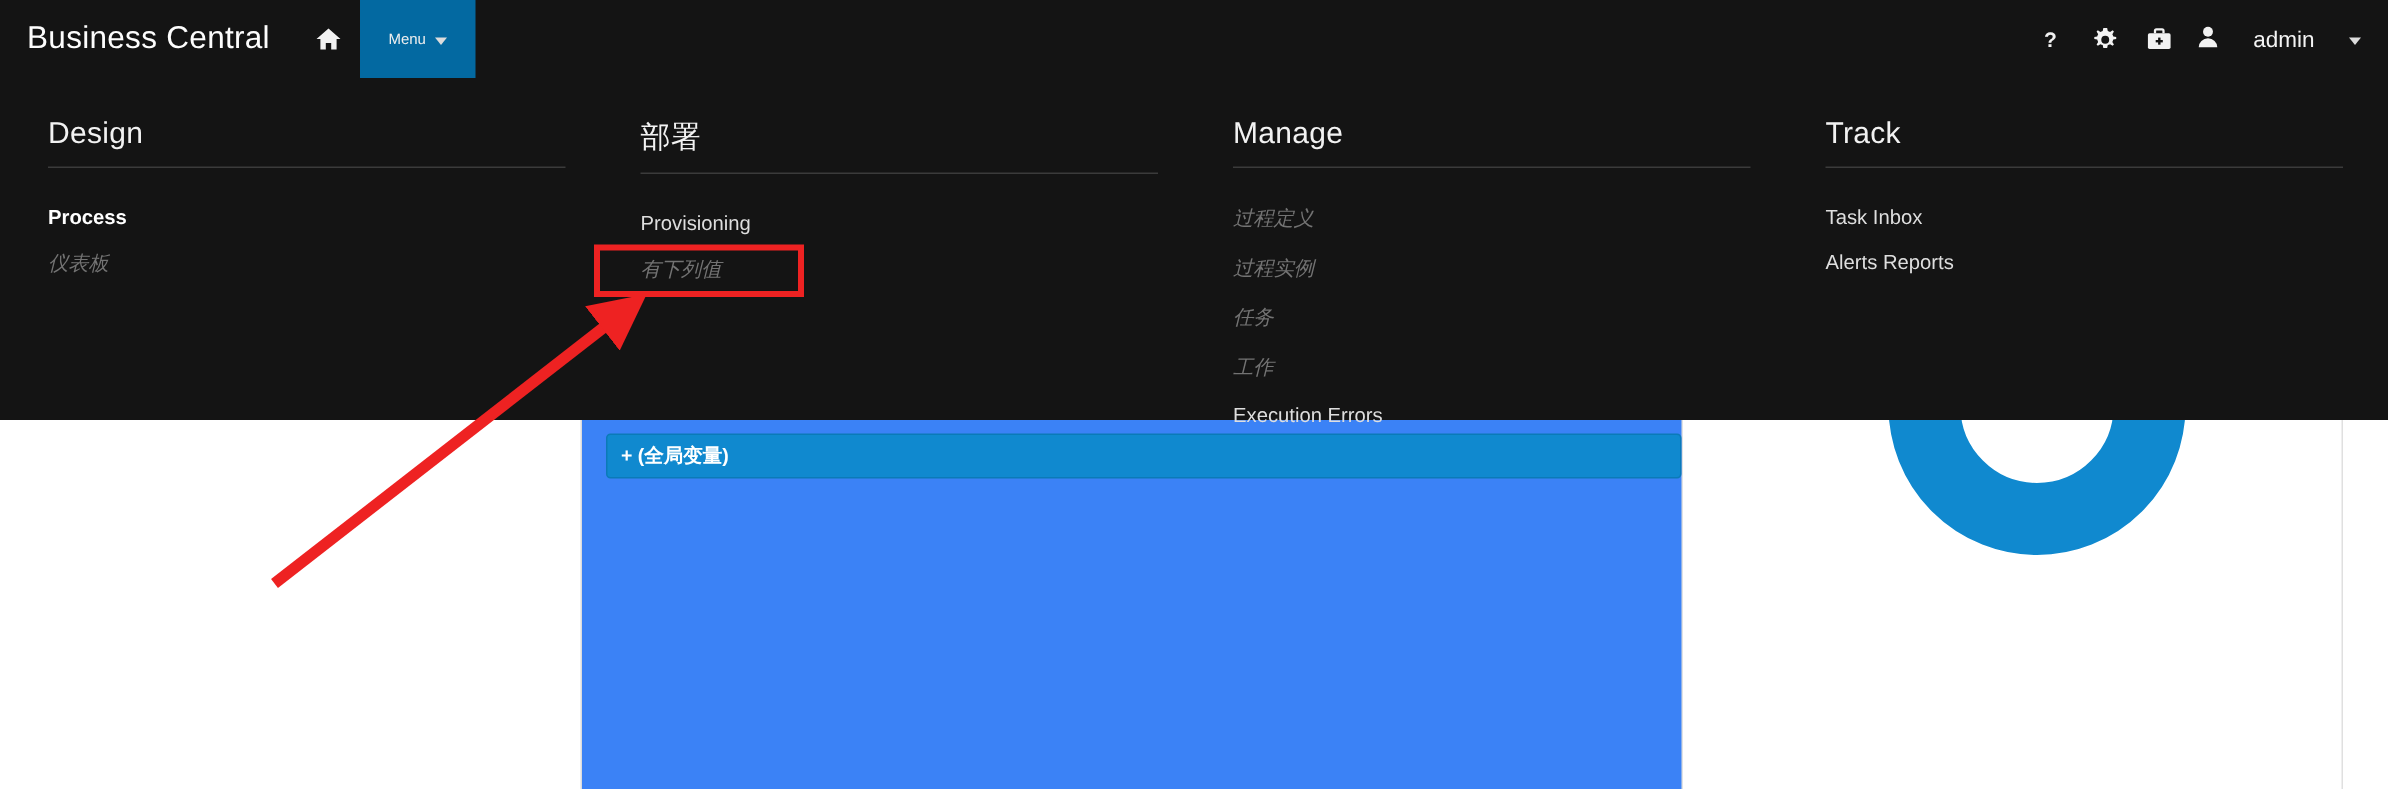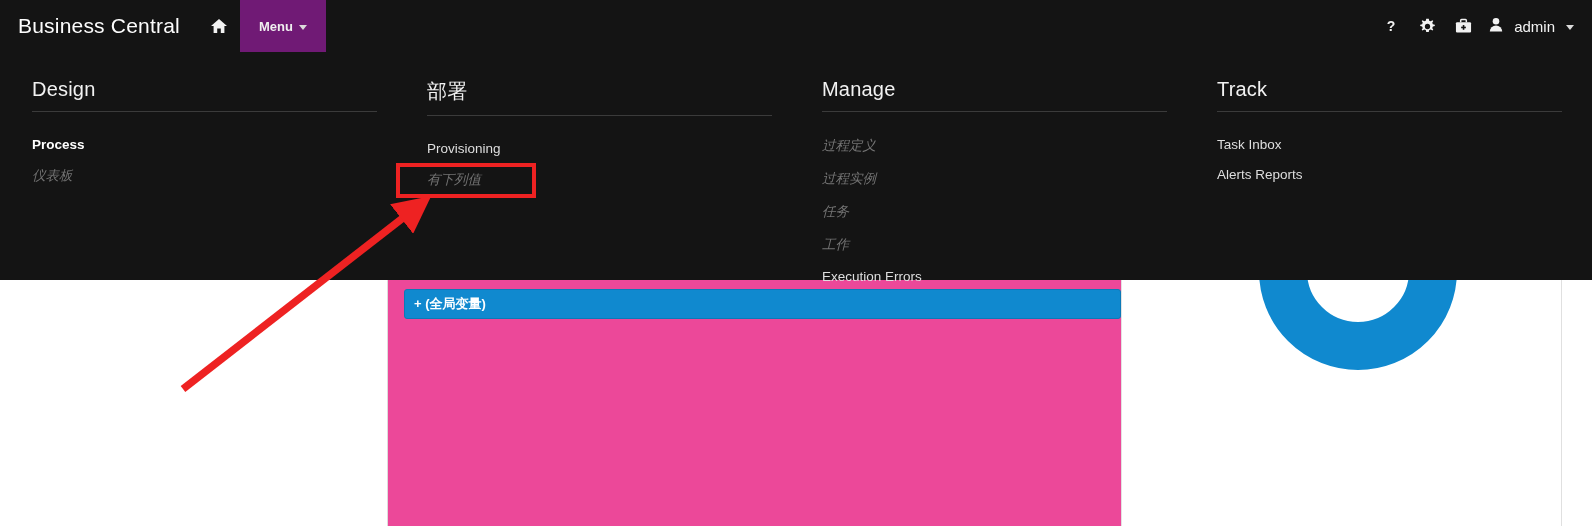--- a/index.html
+++ b/index.html
@@ -29,24 +29,23 @@
   }
   .nav-home {
     display: flex; align-items: center; justify-content: center;
     width: 42px;
     color: #e8e8e8;
   }
   .nav-home svg { display:block; }
   .menu-btn {
     display: flex; align-items: center; gap: 6px;
     padding: 0 19px;
-    background: #701a75;
+    background: #0369a1;
     color: #efefef;
-    font-size: 13px;
-    font-weight: bold;
+    font-size: 10px;
   }
   .menu-btn .caret {
     display: inline-block;
     width: 0; height: 0;
     border-left: 4.5px solid transparent;
     border-right: 4.5px solid transparent;
     border-top: 5px solid #dcdcdc;
     margin-top: 3px;
   }
   .nav-spacer { flex: 1; }
@@ -54,21 +53,21 @@
     display: flex; align-items: center;
     gap: 0px;
     padding-right: 18px;
   }
   .nav-icon {
     width: 36px; height: 52px;
     display: flex; align-items: center; justify-content: center;
     color: #f0f0f0;
   }
   .nav-user {
-    display: flex; align-items: center; gap: 11px;
+    display: flex; align-items: center; gap: 23px;
     color: #f3f3f3; font-size: 15px;
     padding-left: 8px;
   }
   .nav-user .caret {
     display: inline-block;
     width: 0; height: 0;
     border-left: 4.5px solid transparent;
     border-right: 4.5px solid transparent;
     border-top: 5px solid #dcdcdc;
     margin-top: 3px;
@@ -117,21 +116,21 @@
     position: absolute; left: 0; top: 0;
     width: 1592px; height: 526px;
     z-index: 59;
     pointer-events: none;
   }
 
   
   .page {
     position: absolute; top: 52px; left: 0;
     width: 1592px; height: 474px;
-    background: #ec4899;
+    background: #3b82f6;
     display: flex;
   }
 
   
   .left-panel {
     width: 388px;
     background: #ffffff;
     border-right: 1px solid #dcdcdc;
     padding: 0;
     position: relative;

